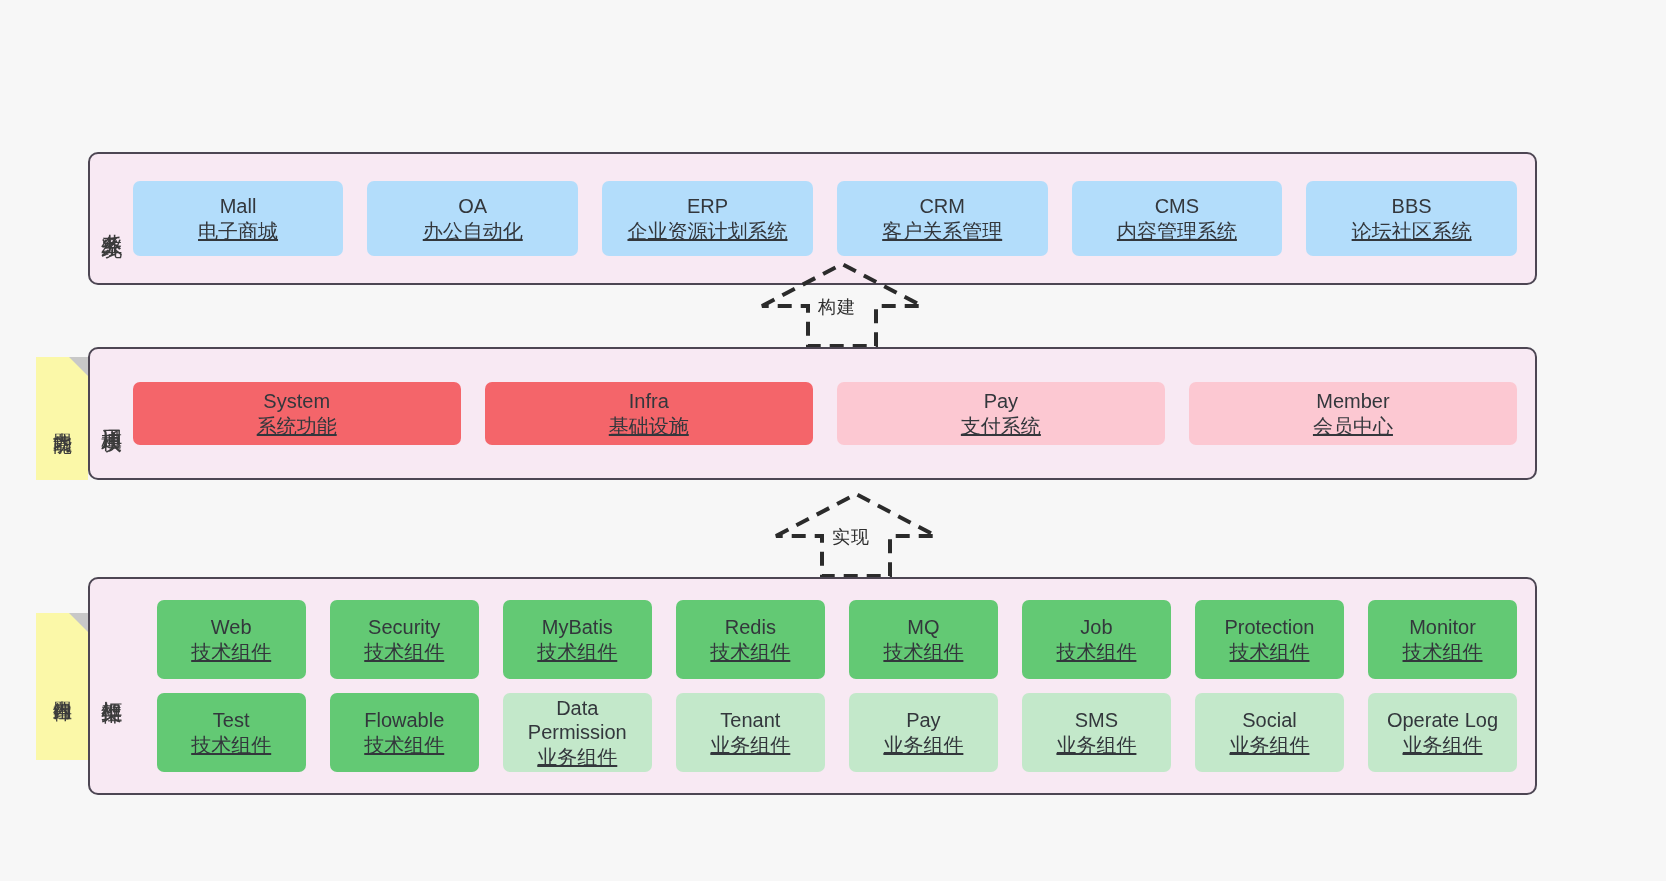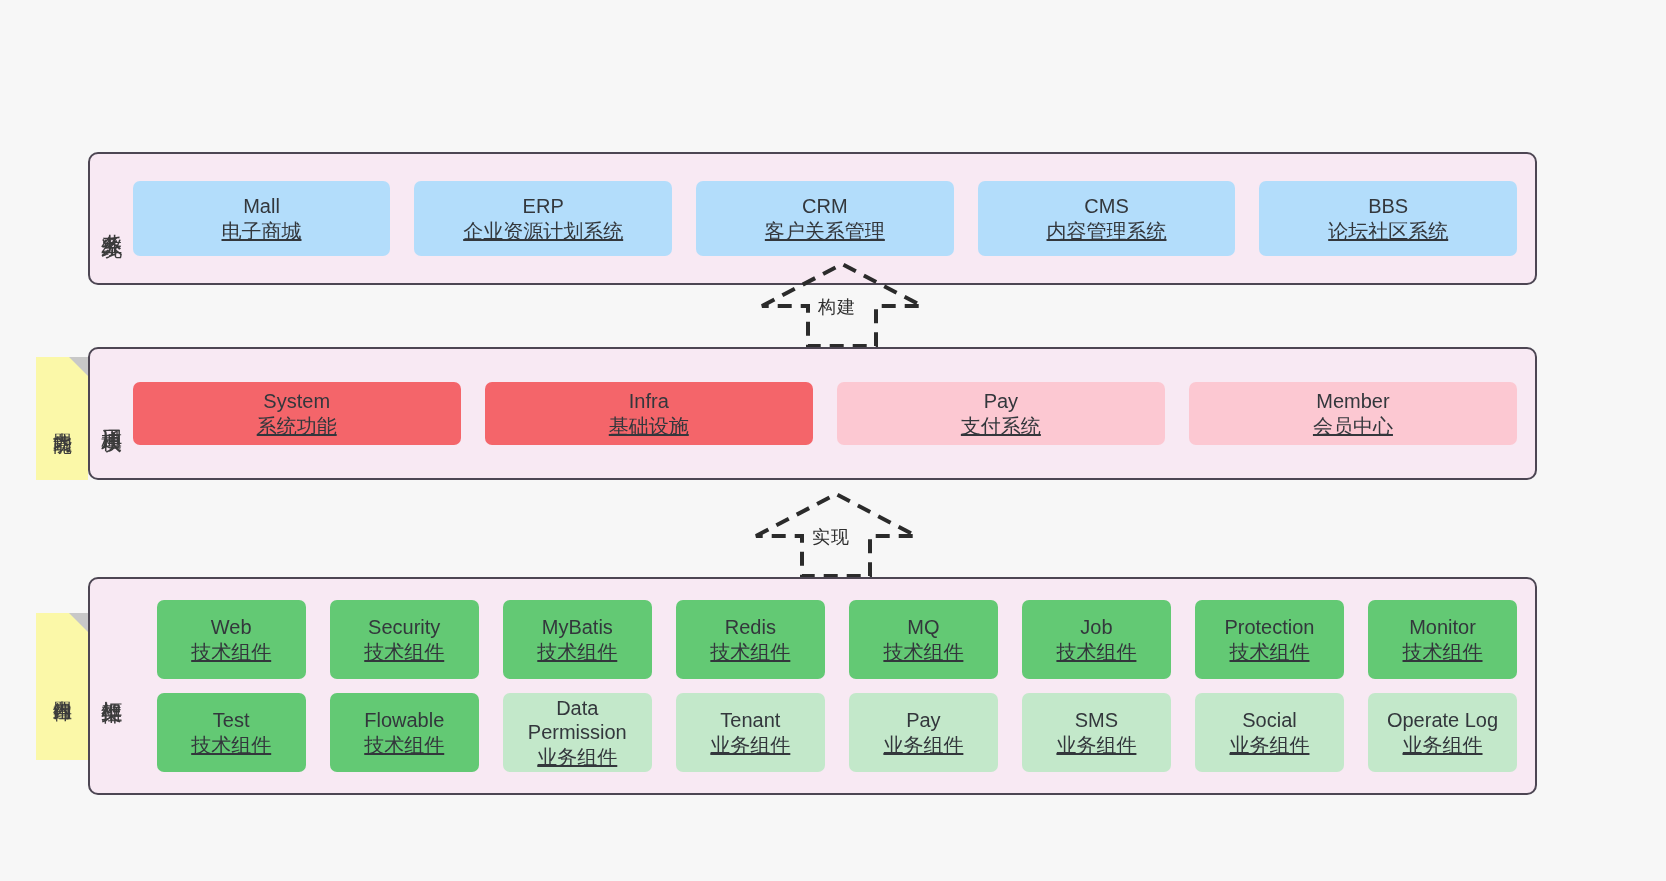--- a/index.html
+++ b/index.html
@@ -140,36 +140,40 @@
   .gen-arrow svg { display: block; }
   .gen-arrow .arrow-label {
     position: absolute;
     font-size: 18px;
     color: #2f2f2f;
     white-space: nowrap;
     user-select: none;
     letter-spacing: 1px;
   }
   #arrow-build     { left: 752px; top: 258px; width: 180px; height: 92px; }
-  #arrow-implement { left: 746px; top: 488px; width: 180px; height: 92px; }
+  #arrow-implement { left: 766px; top: 488px; width: 180px; height: 92px; }
   #arrow-build .arrow-label     { left: 66px; top: 37px; }
   #arrow-implement .arrow-label { left: 66px; top: 37px; }
 </style>
 </head>
 <body>
 
 <div id="canvas">
 
   <div class="layer" id="layer-business">
     <div class="layer-label">业务系统</div>
     <div class="layer-body">
       <div class="row">
         <div class="cell c-blue">
           <span class="t1">Mall</span>
           <span class="t2">电子商城</span>
+        </div>
+        <div class="cell c-blue">
+          <span class="t1">OA</span>
+          <span class="t2">办公自动化</span>
         </div>
         <div class="cell c-blue">
           <span class="t1">ERP</span>
           <span class="t2">企业资源计划系统</span>
         </div>
         <div class="cell c-blue">
           <span class="t1">CRM</span>
           <span class="t2">客户关系管理</span>
         </div>
         <div class="cell c-blue">

